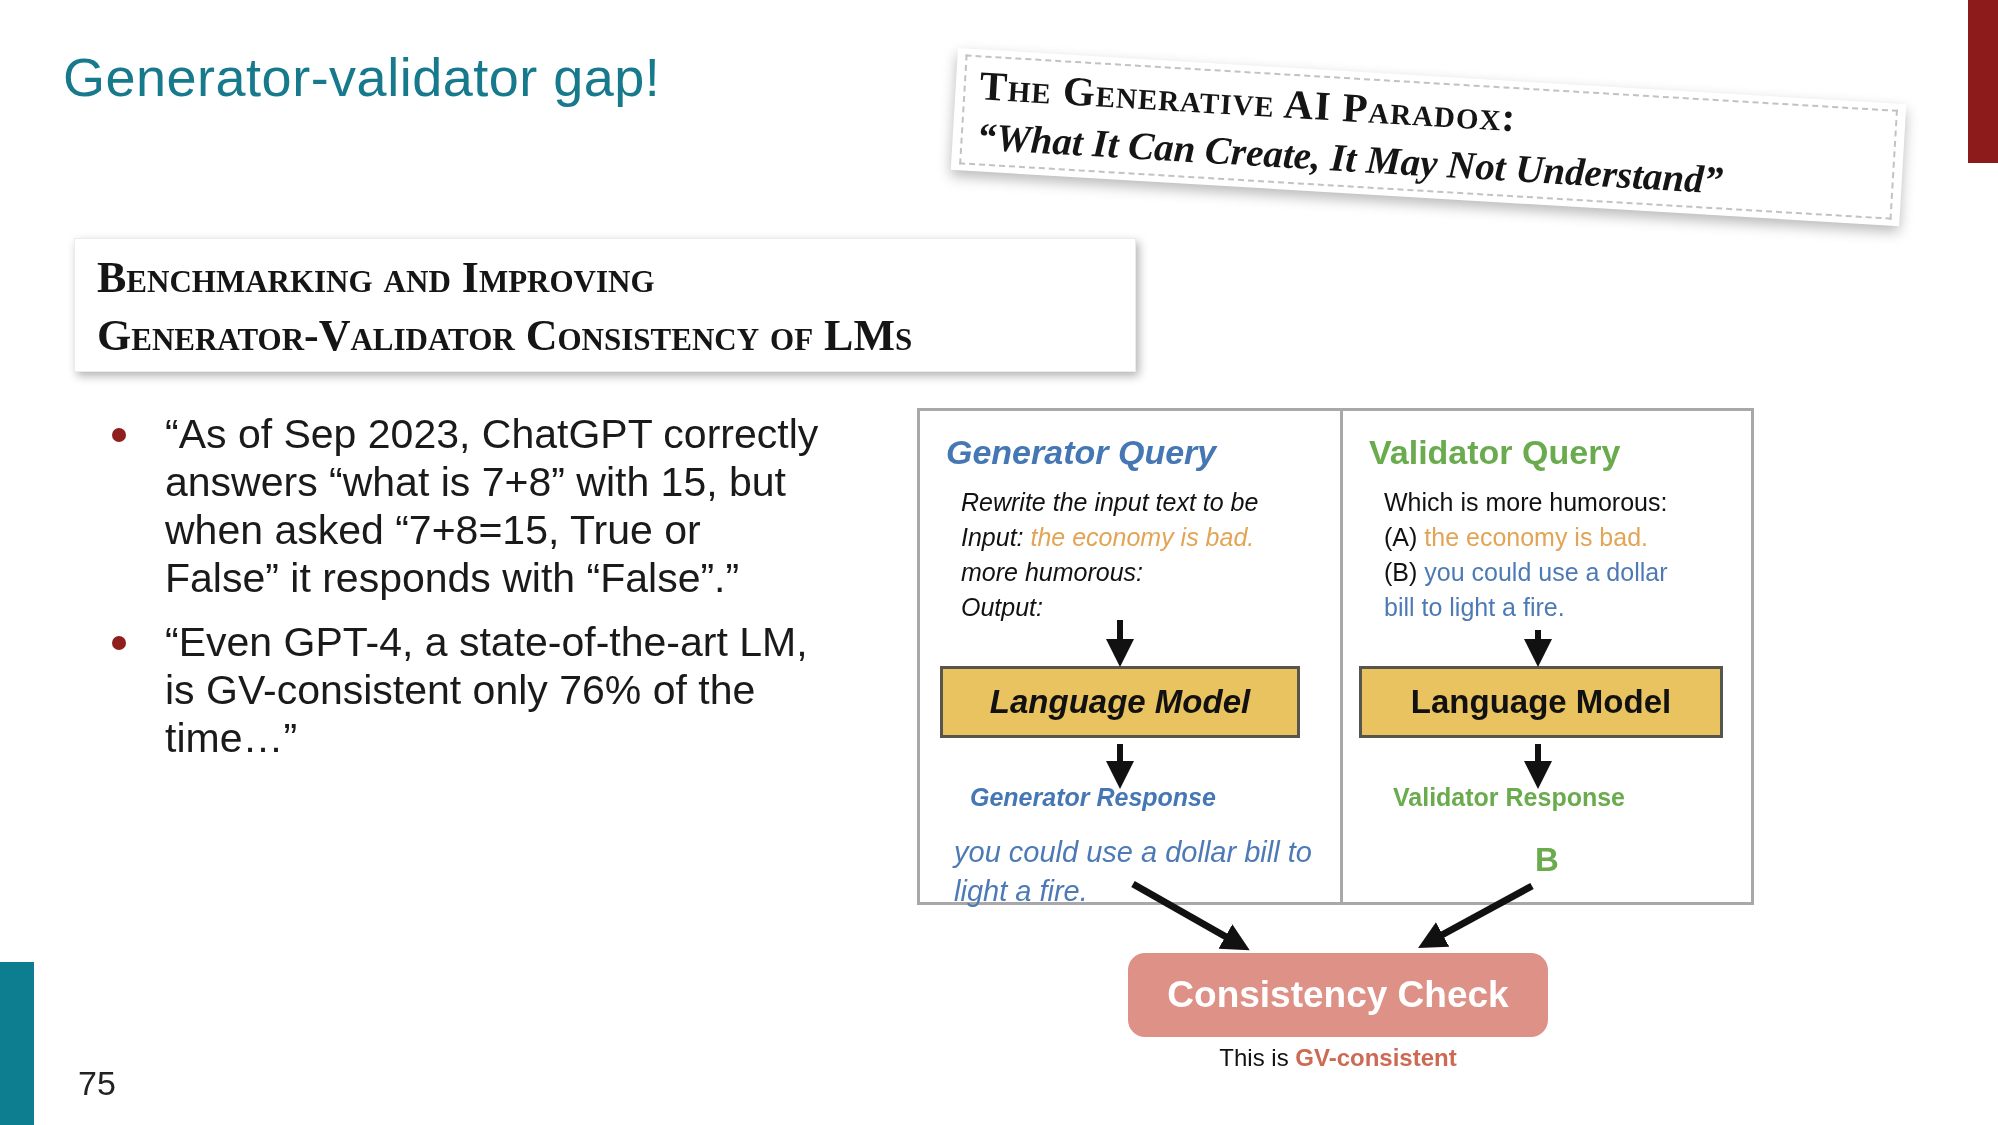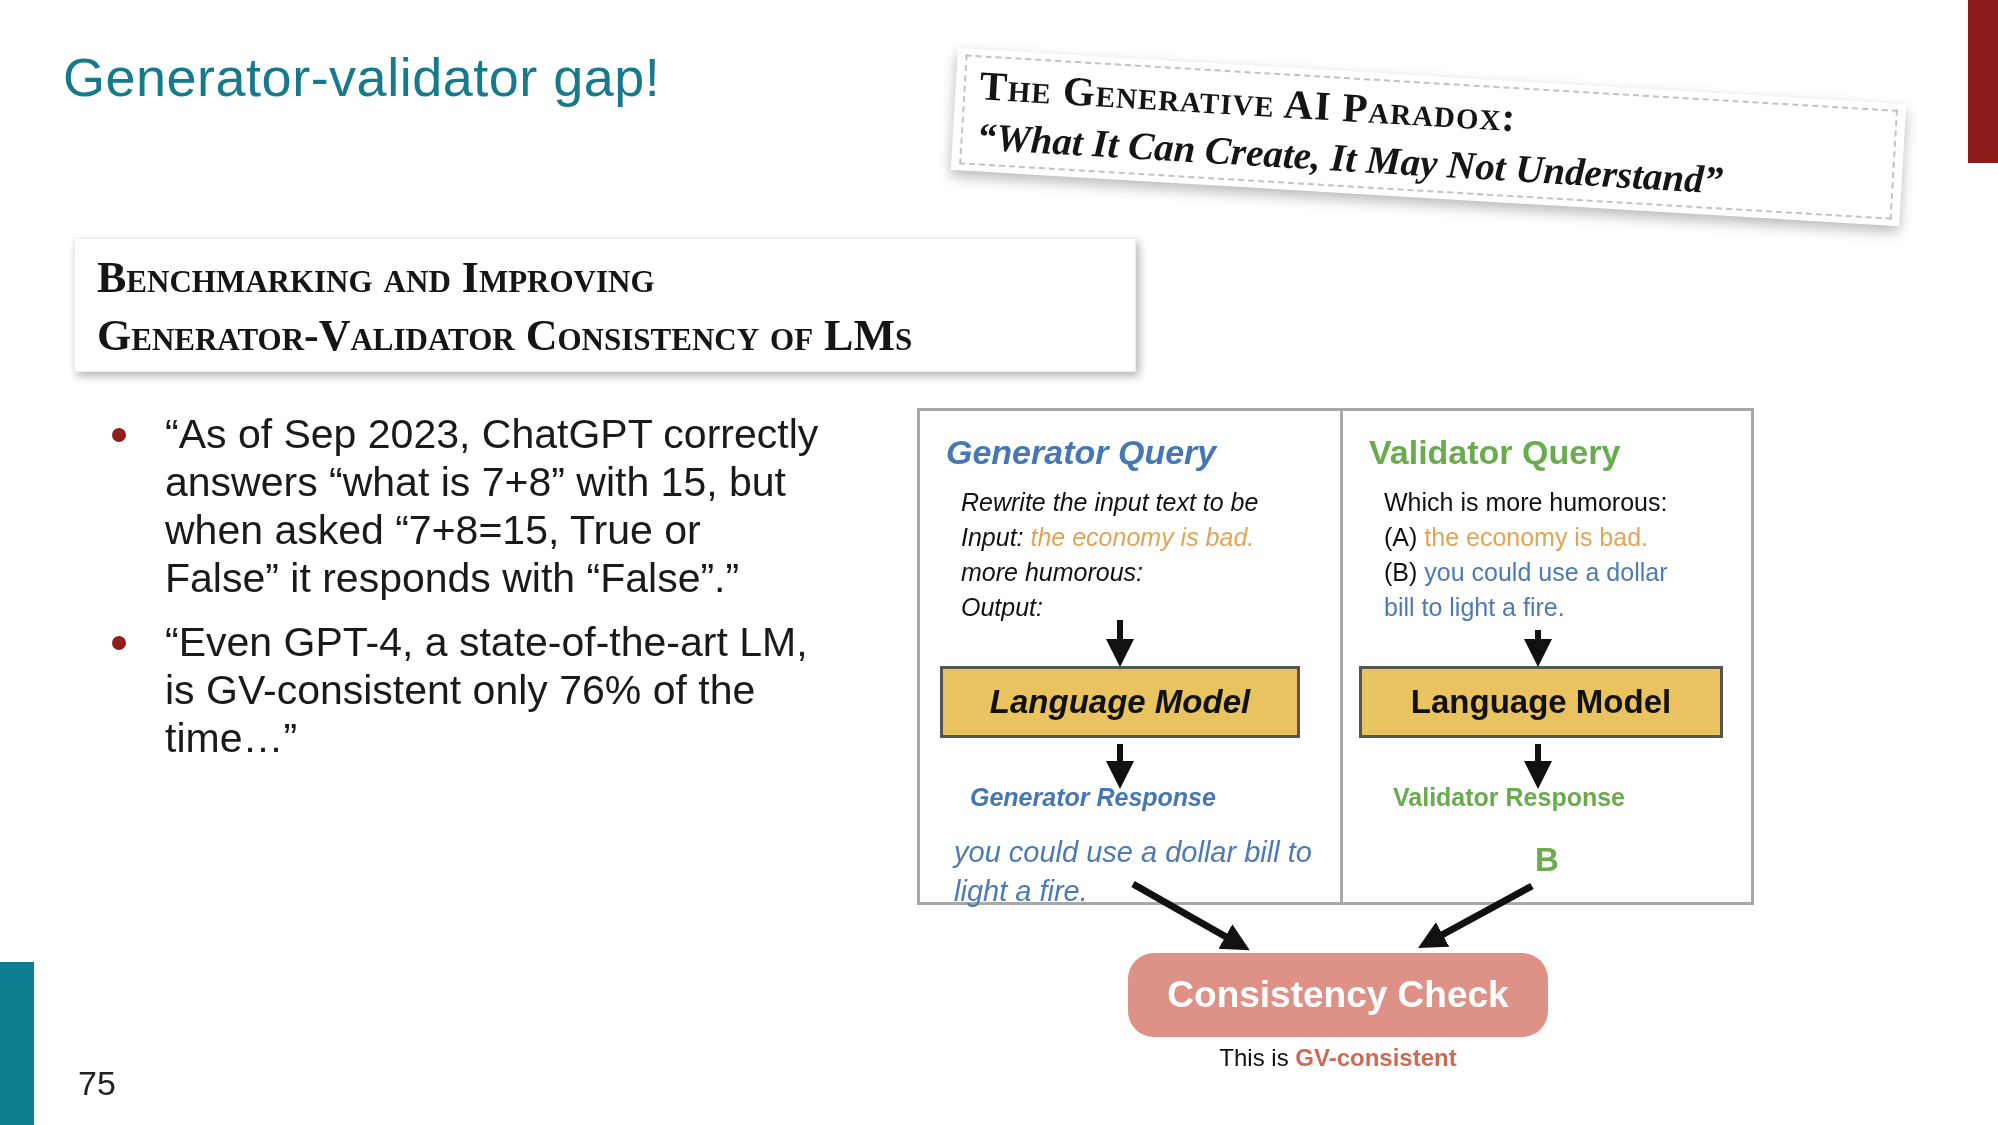--- a/index.html
+++ b/index.html
@@ -121,21 +121,21 @@
     font-size: 29px; line-height: 39px; color: #4d7ab5; white-space: pre-line;
   }
   .resp-value {
     position: absolute; left: 0; top: 430px; width: 100%;
     text-align: center; font-size: 33px; font-weight: 600; color: #6aab4e;
   }
 
   
   .consistency-box {
     position: absolute; left: 1128px; top: 953px; width: 420px; height: 84px;
-    background: #de9287; border-radius: 26px;
+    background: #de9287; border-radius: 17px;
     text-align: center; line-height: 84px;
     font-size: 37px; font-weight: bold; color: #ffffff;
   }
   .consistency-caption {
     position: absolute; left: 1128px; top: 1044px; width: 420px;
     text-align: center; font-size: 24px; color: #111111; white-space: nowrap;
   }
   .caption-highlight { color: #cc6a54; font-weight: bold; }
 
   

